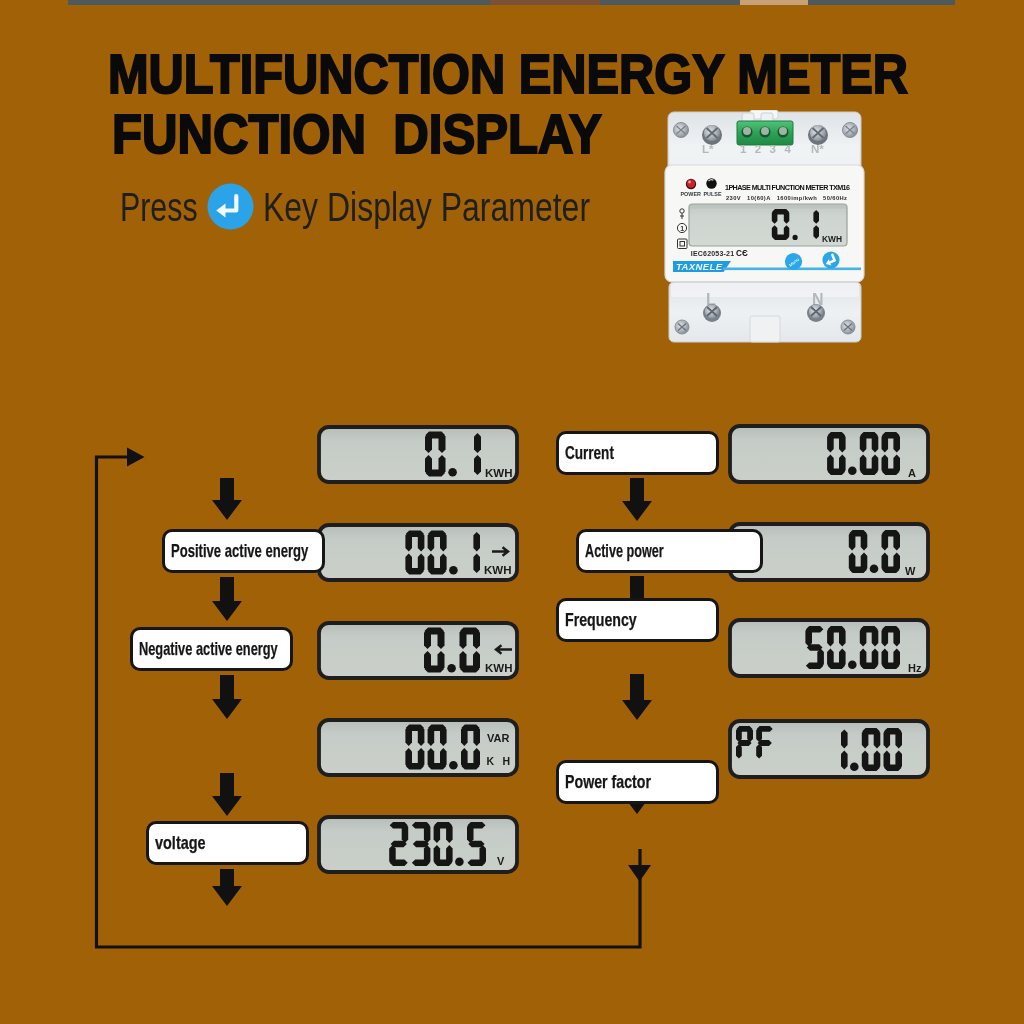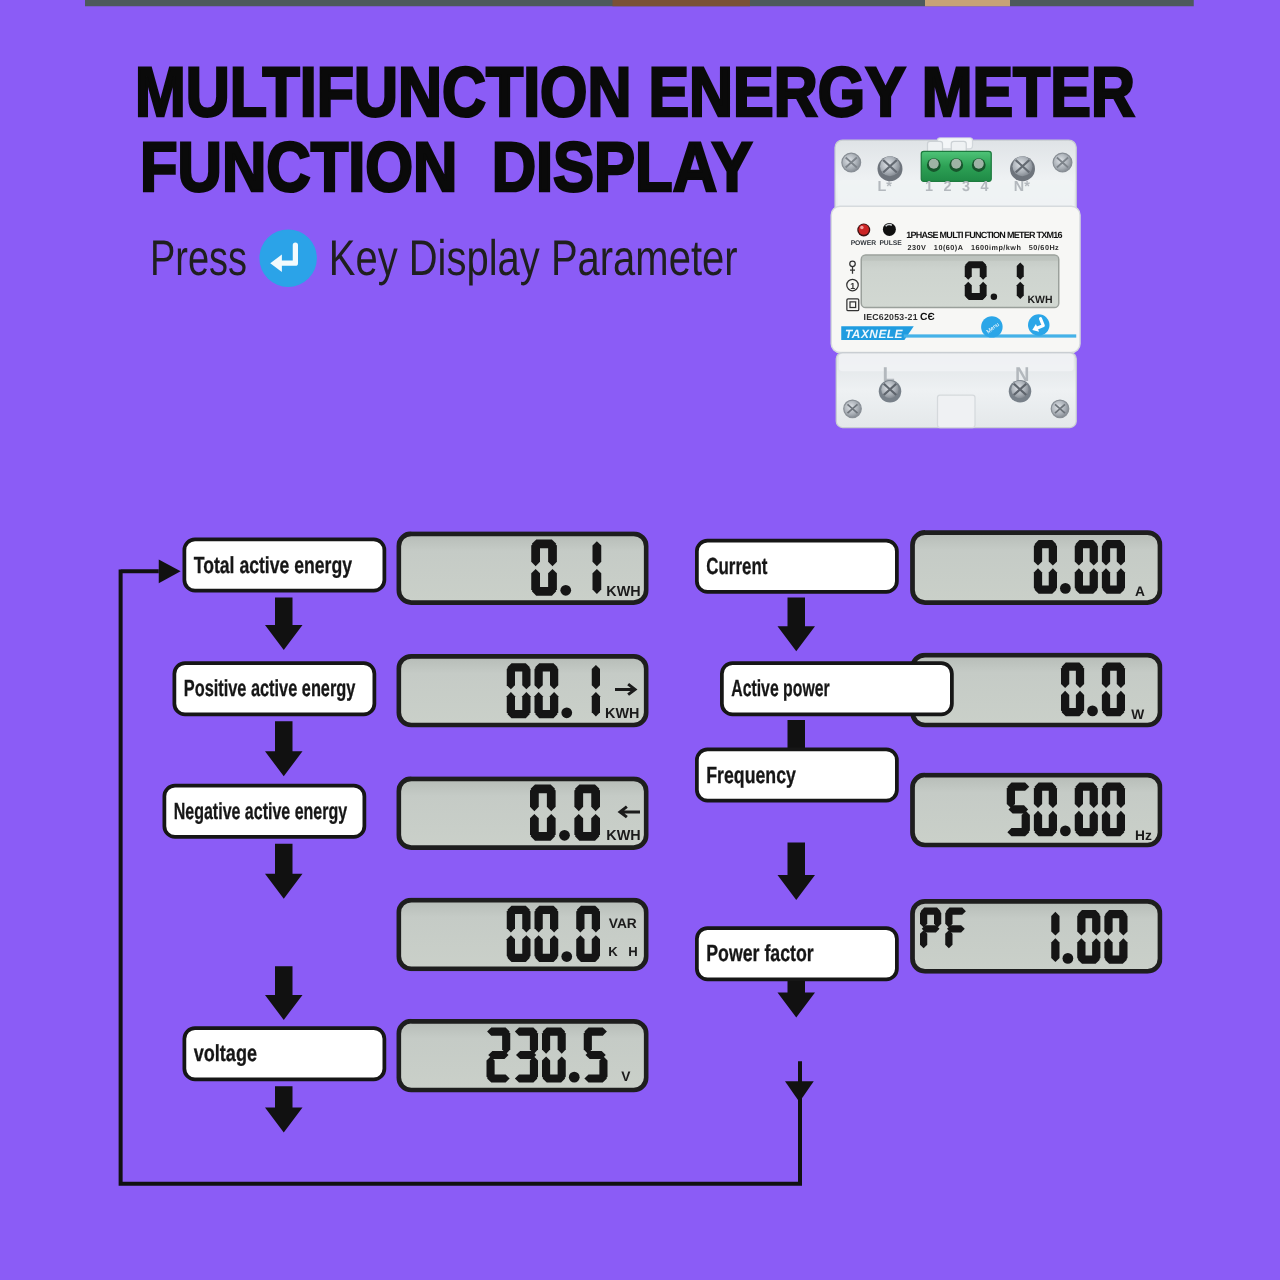--- a/index.html
+++ b/index.html
@@ -1,14 +1,14 @@
 <!DOCTYPE html>
 <html><head><meta charset="utf-8"><style>
 html,body{margin:0;padding:0;background:#fff}
-#page{position:relative;width:1024px;height:1024px;background:#8b5cf6;overflow:hidden;font-family:"Liberation Sans",sans-serif}
+#page{position:relative;width:1024px;height:1024px;background:#a16207;overflow:hidden;font-family:"Liberation Sans",sans-serif}
 .abs{position:absolute}
 .lbox{position:absolute;box-sizing:border-box;background:#fff;border:3.3px solid #161616;border-radius:10px;display:flex;align-items:center;z-index:2}
 .lbox span{display:inline-block;font-weight:bold;font-size:18.6px;color:#161616;transform-origin:0 50%;white-space:nowrap;margin-left:5.5px;-webkit-text-stroke:0.25px #161616}
 .ttl{position:absolute;font-weight:bold;color:#0a0a0a;white-space:nowrap;-webkit-text-stroke:2.1px #0a0a0a}
 </style></head><body>
 <div id="page">
 <div class="abs" style="left:68px;top:0;width:887px;height:5px;background:#4d595d"></div>
 <div class="abs" style="left:490px;top:0;width:110px;height:5px;background:#7a5136"></div>
 <div class="abs" style="left:740px;top:0;width:68px;height:5px;background:#c7a277"></div>
 <div class="ttl" id="t1" style="left:108px;top:41px;font-size:56px;transform:scaleX(0.8707);transform-origin:0 0">MULTIFUNCTION ENERGY METER</div>
@@ -152,42 +152,39 @@
       <polygon points="220,773 234,773 234,796 242,796 227,816 212,796 220,796" fill="#111"></polygon>
       <polygon points="220,869 234,869 234,886 242,886 227,906 212,886 220,886" fill="#111"></polygon>
       <polygon points="630,478 644,478 644,501 652,501 637,521 622,501 630,501" fill="#111"></polygon>
       <polygon points="630,576 644,576 644,600 652,600 637,620 622,600 630,600" fill="#111"></polygon>
       <polygon points="630,674 644,674 644,700 652,700 637,720 622,700 630,700" fill="#111"></polygon>
       <polygon points="630,774 644,774 644,794 652,794 637,814 622,794 630,794" fill="#111"></polygon>
       <path d="M96.5,457 H127 M96.5,455.5 V947 H640 V849" stroke="#111" stroke-width="3.2" fill="none"></path>
       <polygon points="127,447.5 144.5,457 127,466.5" fill="#111"></polygon>
       <polygon points="628,865 651,865 639.5,881.5" fill="#111"></polygon>
     </svg>
-<div class="lbox" style="left:146px;top:430px;width:163px;height:44px">
-      <span style="transform:scaleX(0.7578)">Total active energy</span>
-    </div>
-    <div class="lbox" style="left:138px;top:529px;width:163px;height:44px">
+    <div class="lbox" style="left:162px;top:529px;width:163px;height:44px">
       <span style="transform:scaleX(0.7029)">Positive active energy</span>
     </div>
     <div class="lbox" style="left:130px;top:627px;width:163px;height:44px">
       <span style="transform:scaleX(0.6882)">Negative active energy</span>
     </div>
     <div class="lbox" style="left:146px;top:821px;width:163px;height:44px">
       <span style="transform:scaleX(0.7771)">voltage</span>
     </div>
     <div class="lbox" style="left:556px;top:431px;width:163px;height:44px">
       <span style="transform:scaleX(0.7281)">Current</span>
     </div>
     <div class="lbox" style="left:576px;top:529px;width:187px;height:44px">
       <span style="transform:scaleX(0.6800)">Active power</span>
     </div>
     <div class="lbox" style="left:556px;top:598px;width:163px;height:44px">
       <span style="transform:scaleX(0.7625)">Frequency</span>
     </div>
-    <div class="lbox" style="left:556px;top:741px;width:163px;height:44px">
+    <div class="lbox" style="left:556px;top:760px;width:163px;height:44px">
       <span style="transform:scaleX(0.7636)">Power factor</span>
     </div>
 <svg class="abs" style="left:317px;top:425px" width="202" height="59">
       <defs>
         <linearGradient id="lga" x1="0" y1="0" x2="0" y2="1">
           <stop offset="0" stop-color="#b6bcb7"></stop>
           <stop offset="0.25" stop-color="#c5cbc6"></stop>
           <stop offset="1" stop-color="#cad0c9"></stop>
         </linearGradient>
       </defs>

